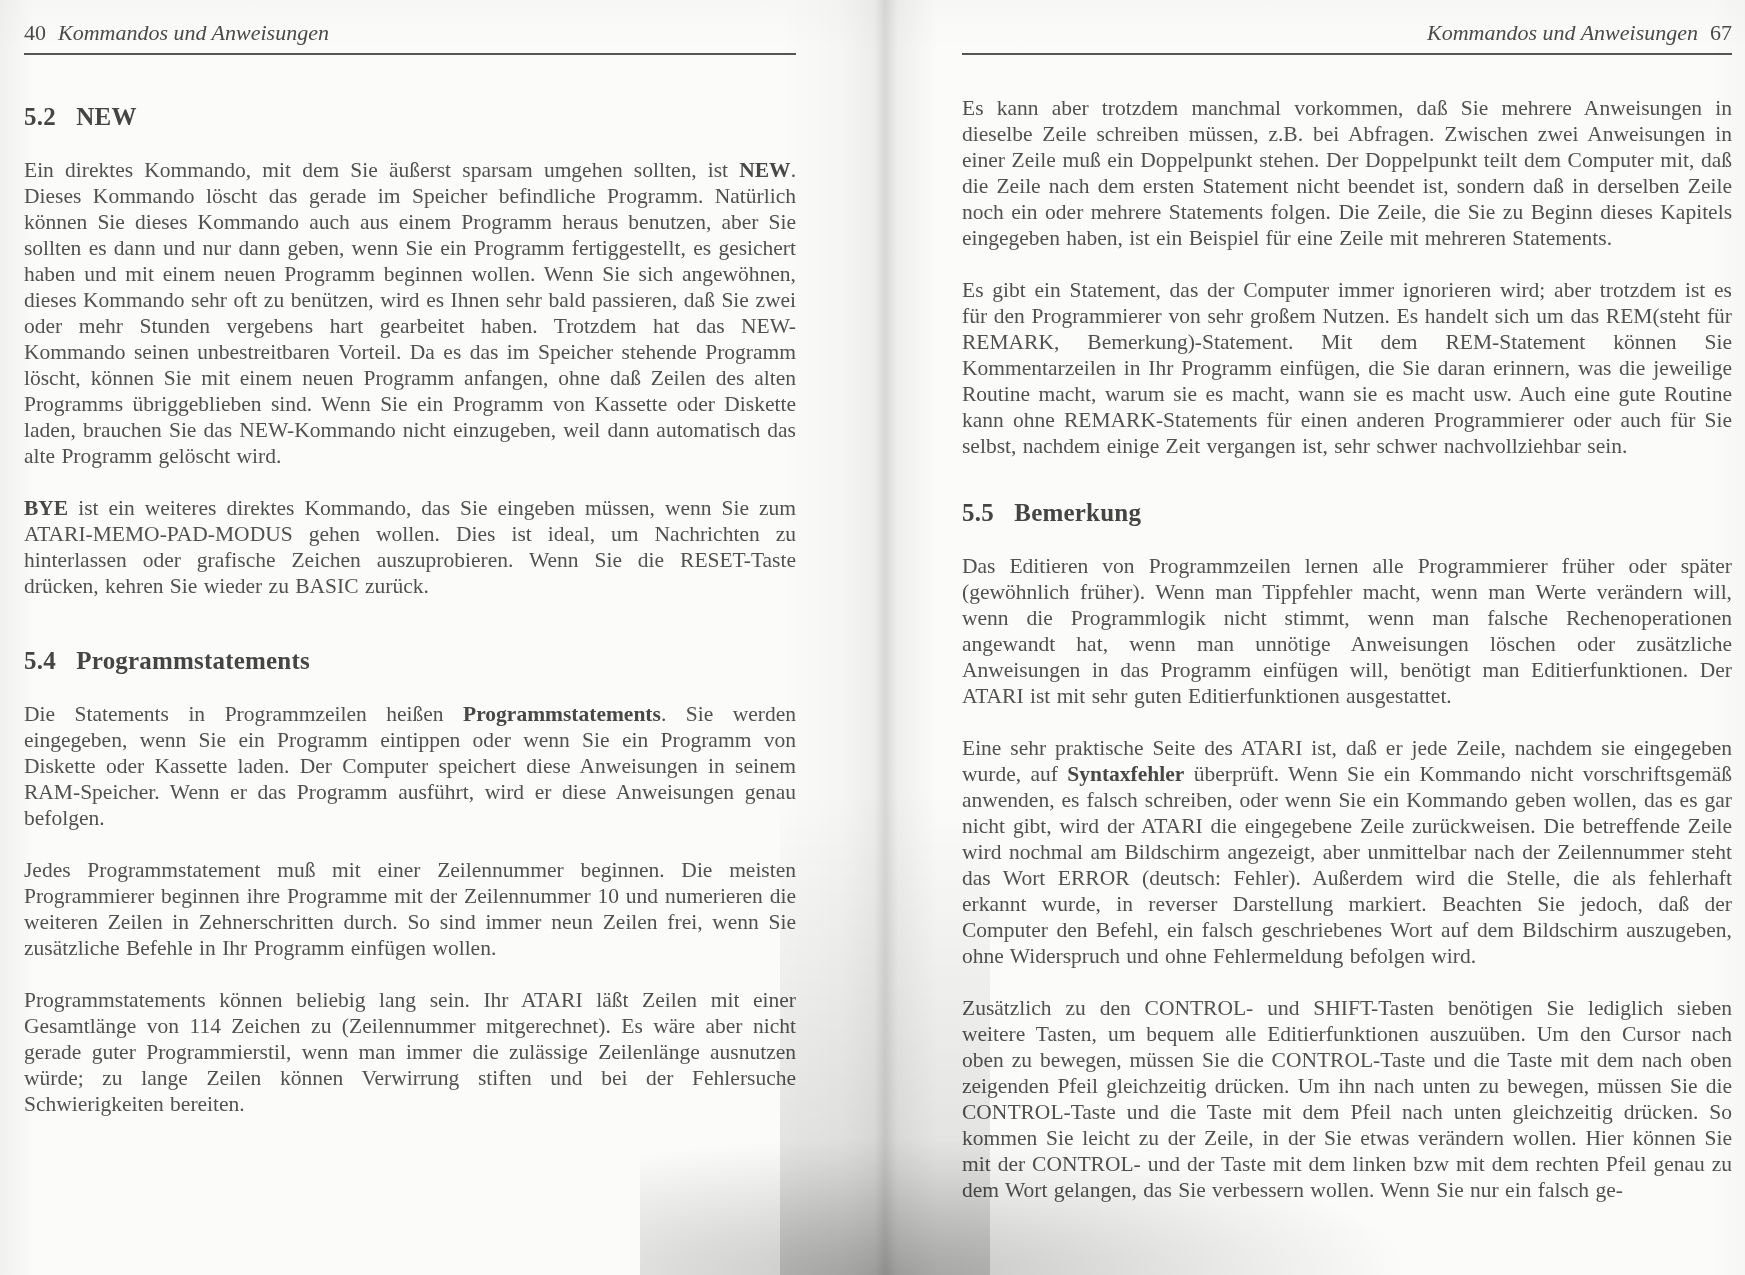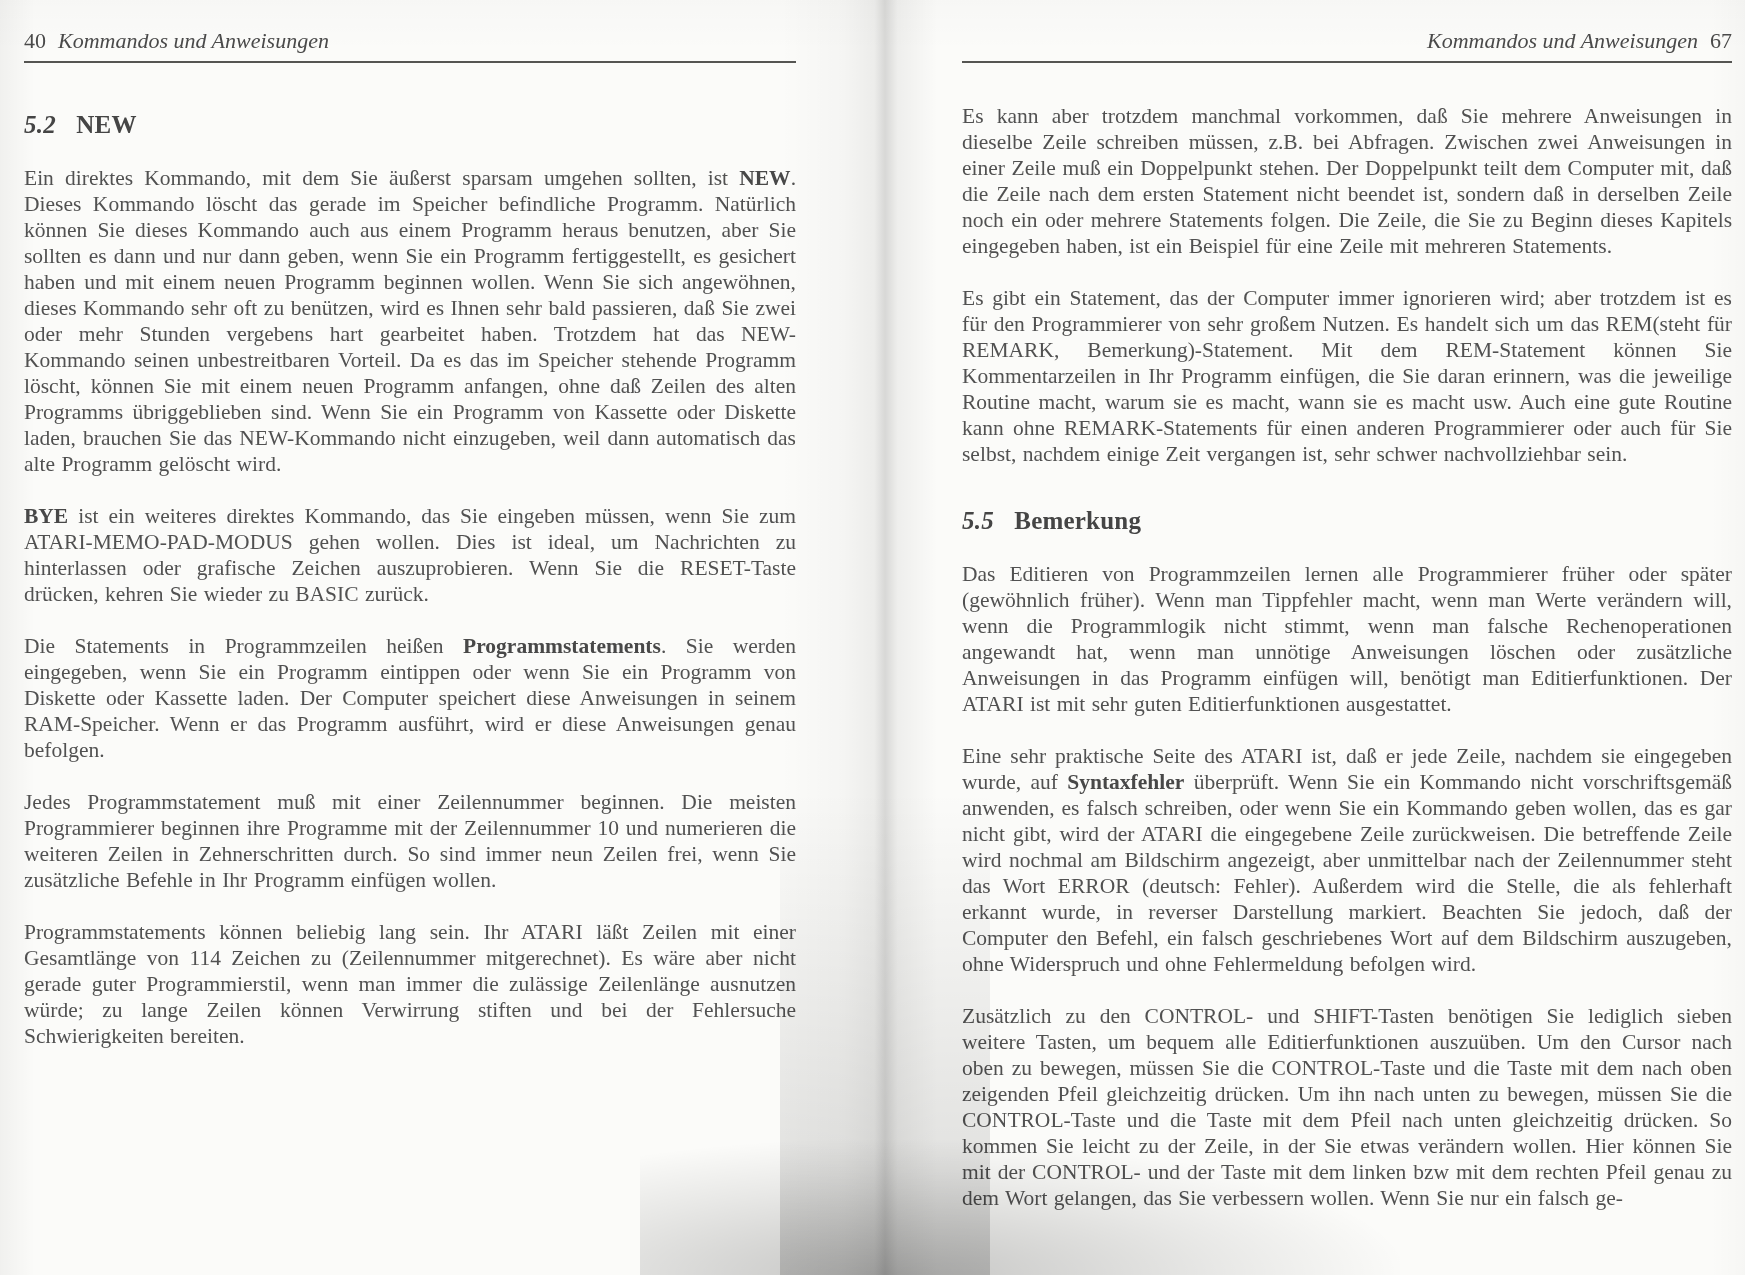--- a/index.html
+++ b/index.html
@@ -58,21 +58,21 @@
     top: 0;
     height: 1275px;
     overflow: hidden;
   }
   .column.left  { left: 24px;  width: 772px; }
   .column.right { left: 962px; width: 770px; }
 
   .running-head {
     display: flex;
     align-items: baseline;
-    padding-top: 28px;
+    padding-top: 20px;
     font-size: 22px;
     color: #4a4a4a;
   }
   .running-head.right-align { justify-content: flex-end; }
   .running-head .pagenum { font-style: normal; }
   .running-head .runtitle { font-style: italic; text-align: right; }
   .running-head.left-align .pagenum  { margin-right: 12px; }
   .running-head.right-align .pagenum { margin-left: 12px; }
 
   .headrule {
@@ -80,21 +80,21 @@
     border-bottom: 2.5px solid #555552;
     height: 0;
   }
 
   .sec-heading {
     font-weight: bold;
     font-size: 25px;
     color: #454545;
     letter-spacing: 0.2px;
   }
-  .sec-heading .sec-num { margin-right: 14px; font-style: italic; }
+  .sec-heading .sec-num { margin-right: 14px; }
 
   .mt-sec   { margin-top: 48px; }
   .mt-sec2  { margin-top: 40px; }
 
   p.body-para {
     margin: 26px 0 0 0;
     font-size: 21.5px;
     line-height: 26px;
     text-align: justify;
     color: #515151;
@@ -117,20 +117,24 @@
     <div class="headrule"></div>
 
     <div class="sec-heading mt-sec">
       <span class="sec-num">5.2</span>
       <span class="sec-title">NEW</span>
     </div>
     <p class="body-para"><span>Ein direktes Kommando, mit dem Sie äußerst sparsam umgehen sollten, ist </span><b>NEW</b><span>. Dieses Kommando löscht das gerade im Speicher befindliche Programm. Natürlich können Sie dieses Kommando auch aus einem Programm heraus benutzen, aber Sie sollten es dann und nur dann geben, wenn Sie ein Programm fertiggestellt, es gesichert haben und mit einem neuen Programm beginnen wollen. Wenn Sie sich angewöhnen, dieses Kommando sehr oft zu benützen, wird es Ihnen sehr bald passieren, daß Sie zwei oder mehr Stunden vergebens hart gearbeitet haben. Trotzdem hat das NEW-Kommando seinen unbestreitbaren Vorteil. Da es das im Speicher stehende Programm löscht, können Sie mit einem neuen Programm anfangen, ohne daß Zeilen des alten Programms übriggeblieben sind. Wenn Sie ein Programm von Kassette oder Diskette laden, brauchen Sie das NEW-Kommando nicht einzugeben, weil dann automatisch das alte Programm gelöscht wird.</span></p>
 
     <p class="body-para"><b>BYE</b><span> ist ein weiteres direktes Kommando, das Sie eingeben müssen, wenn Sie zum ATARI-MEMO-PAD-MODUS gehen wollen. Dies ist ideal, um Nachrichten zu hinterlassen oder grafische Zeichen auszuprobieren. Wenn Sie die RESET-Taste drücken, kehren Sie wieder zu BASIC zurück.</span></p>
 
+    <div class="sec-heading mt-sec">
+      <span class="sec-num">5.4</span>
+      <span class="sec-title">Programmstatements</span>
+    </div>
     <p class="body-para"><span>Die Statements in Programmzeilen heißen </span><b>Programmstatements</b><span>. Sie werden eingegeben, wenn Sie ein Programm eintippen oder wenn Sie ein Programm von Diskette oder Kassette laden. Der Computer speichert diese Anweisungen in seinem RAM-Speicher. Wenn er das Programm ausführt, wird er diese Anweisungen genau befolgen.</span></p>
     <p class="body-para">Jedes Programmstatement muß mit einer Zeilennummer beginnen. Die meisten Programmierer beginnen ihre Programme mit der Zeilennummer 10 und numerieren die weiteren Zeilen in Zehnerschritten durch. So sind immer neun Zeilen frei, wenn Sie zusätzliche Befehle in Ihr Programm einfügen wollen.</p>
     <p class="body-para">Programmstatements können beliebig lang sein. Ihr ATARI läßt Zeilen mit einer Gesamtlänge von 114 Zeichen zu (Zeilennummer mitgerechnet). Es wäre aber nicht gerade guter Programmierstil, wenn man immer die zulässige Zeilenlänge ausnutzen würde; zu lange Zeilen können Verwirrung stiften und bei der Fehlersuche Schwierigkeiten bereiten.</p>
   </div>
 
   <div class="column right">
 
     <div class="running-head right-align">
       <span class="runtitle">Kommandos und Anweisungen</span>
       <span class="pagenum">67</span>

